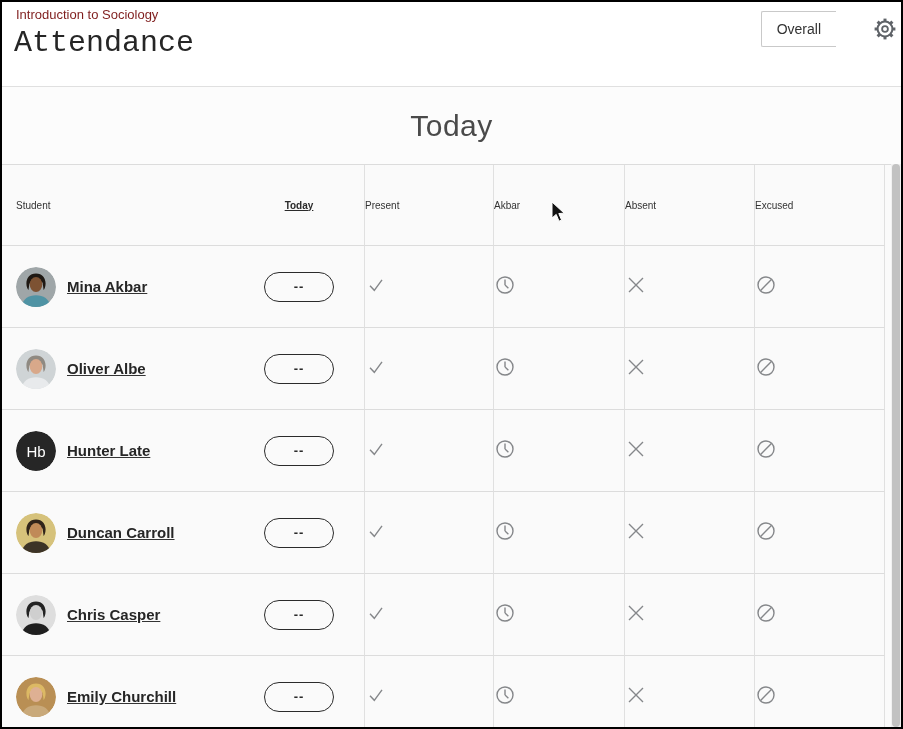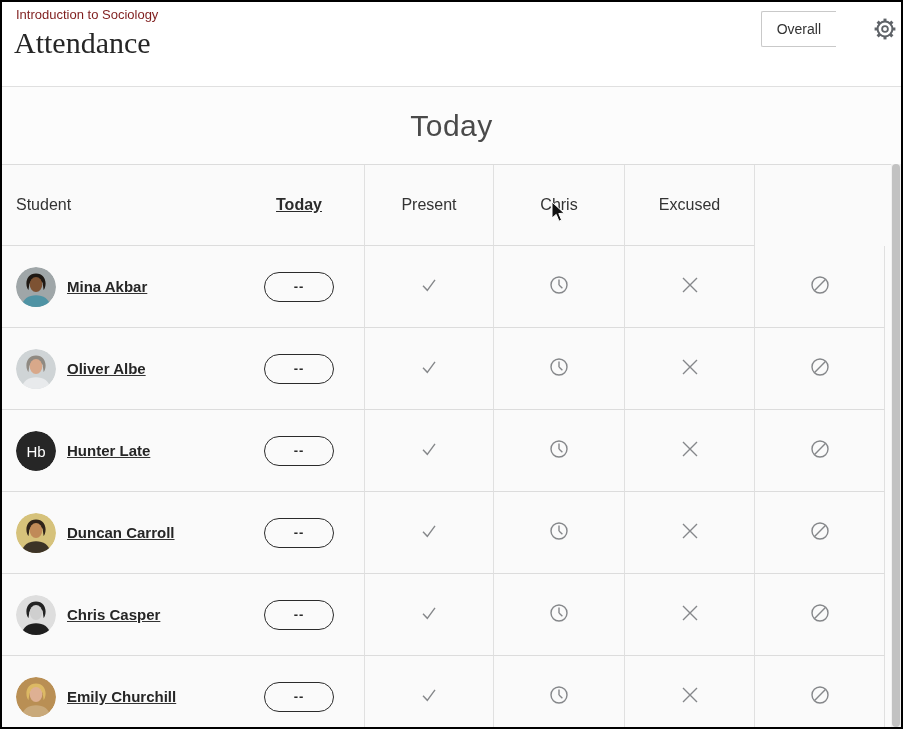--- a/index.html
+++ b/index.html
@@ -12,21 +12,21 @@
     overflow:hidden;
     font-family:"Liberation Sans", sans-serif;
     color:#333;
   }
 
   
   .page-header { position:absolute; top:0; left:0; right:0; height:84px; background:#fff; }
   .course-title { position:absolute; top:5px; left:14px; font-size:13px; color:#7f1d1d; }
   .page-title {
     position:absolute; top:24px; left:12px;
-    font-family:Liberation Serif, serif;
+    font-family:Liberation Mono, monospace;
     font-size:30px; font-weight:400; color:#262626;
   }
   .view-toggle { position:absolute; top:9px; right:65px; display:flex; }
   .toggle-btn {
     height:36px; padding:0 15px; font-size:14px; cursor:pointer;
     font-family:"Liberation Sans",sans-serif;
     display:flex; align-items:center; justify-content:center;
   }
   .toggle-btn.inactive {
     background:#fff; border:1px solid #c9c9c9; color:#333;
@@ -58,24 +58,24 @@
   .atable { width:884px; }
   .thead, .trow {
     display:grid;
     grid-template-columns:363px 129px 131px 130px 130px;
   }
   .thead { height:81px; }
   .trow { height:82px;text-decoration:underline; }
   .cell {
     border-right:1px solid var(--border-light,#e0e0e0);
     border-bottom:1px solid var(--row-border,#dcdcdc);
-    display:flex; align-items:center; justify-content:center;
+    display:flex; align-items:center; 
     position:relative;
   }
-  .th { font-size:16px; color:#333; }
+  .th { font-size:10px; color:#333; }
   .student-head-cell, .student-cell { justify-content:flex-start; padding-left:14px; }
   .today-col-header {
     position:absolute; left:262px; width:70px; text-align:center;
     font-weight:700; text-decoration:underline; color:#2b2b2b; cursor:pointer;
   }
   .student-name { font-size:15px; font-weight:700; color:#262626; margin-left:11px; }
   .avatar { width:40px; height:40px; flex:0 0 40px; border-radius:50%; overflow:hidden; display:block; }
   .avatar-svg { display:block; width:40px; height:40px; }
   .av-initials { font-family:"Liberation Sans",sans-serif; font-size:15px; font-weight:400; }
   .status-pill {
@@ -145,21 +145,24 @@
     <div class="atable">
       <div class="thead">
         <div class="cell th student-head-cell">
           <span>Student</span>
           <span class="today-col-header">Today</span>
         </div>
         <div class="cell th">
             <span>Present</span>
           </div>
         <div class="cell th">
-            <span>Chris</span>
+            <span>Akbar</span>
+          </div>
+        <div class="cell th">
+            <span>Absent</span>
           </div>
         <div class="cell th">
             <span>Excused</span>
           </div>
       </div>
       <div>
   <div class="trow">
     <div class="cell student-cell">
       <span class="avatar">
         <svg class="avatar-svg" viewBox="0 0 40 40">

